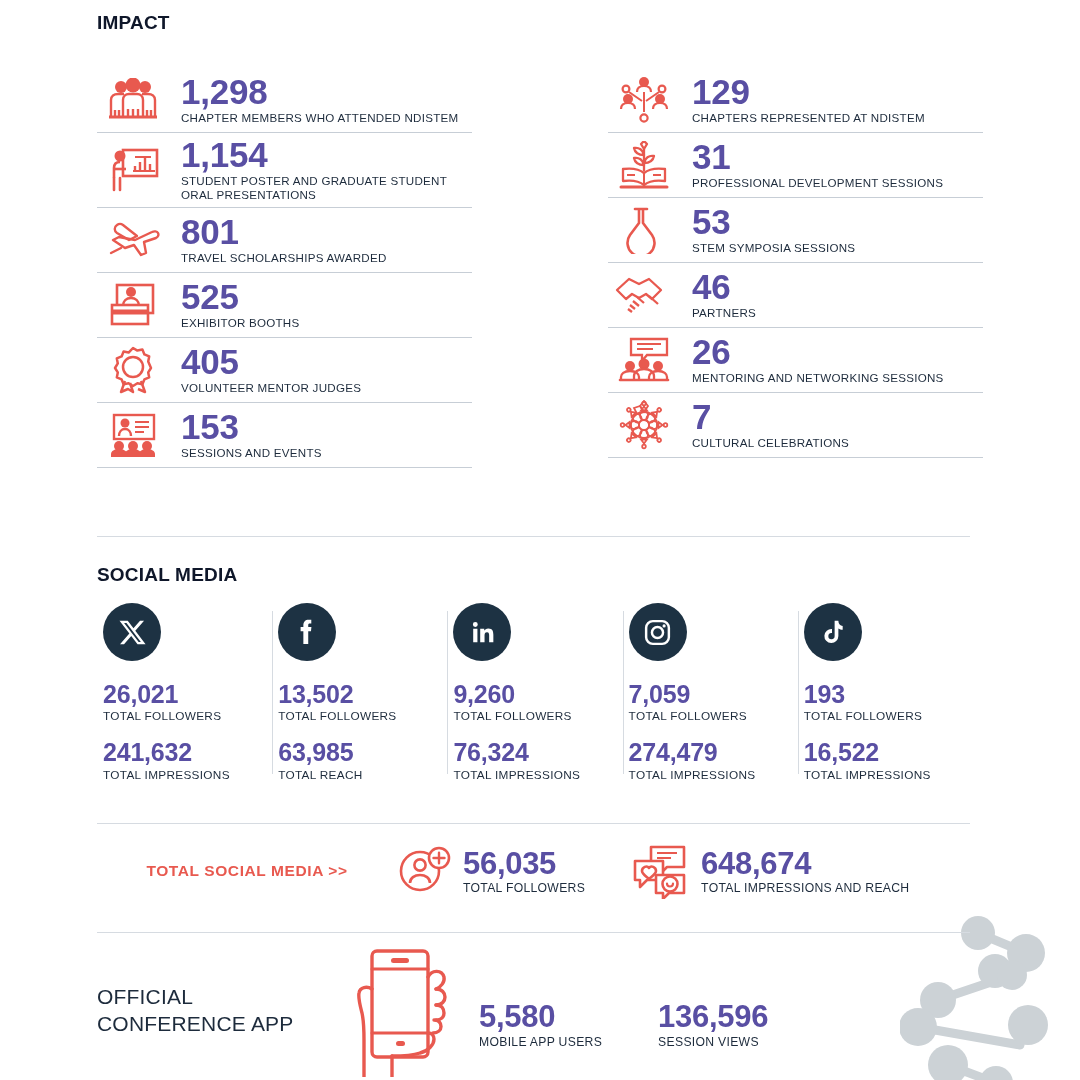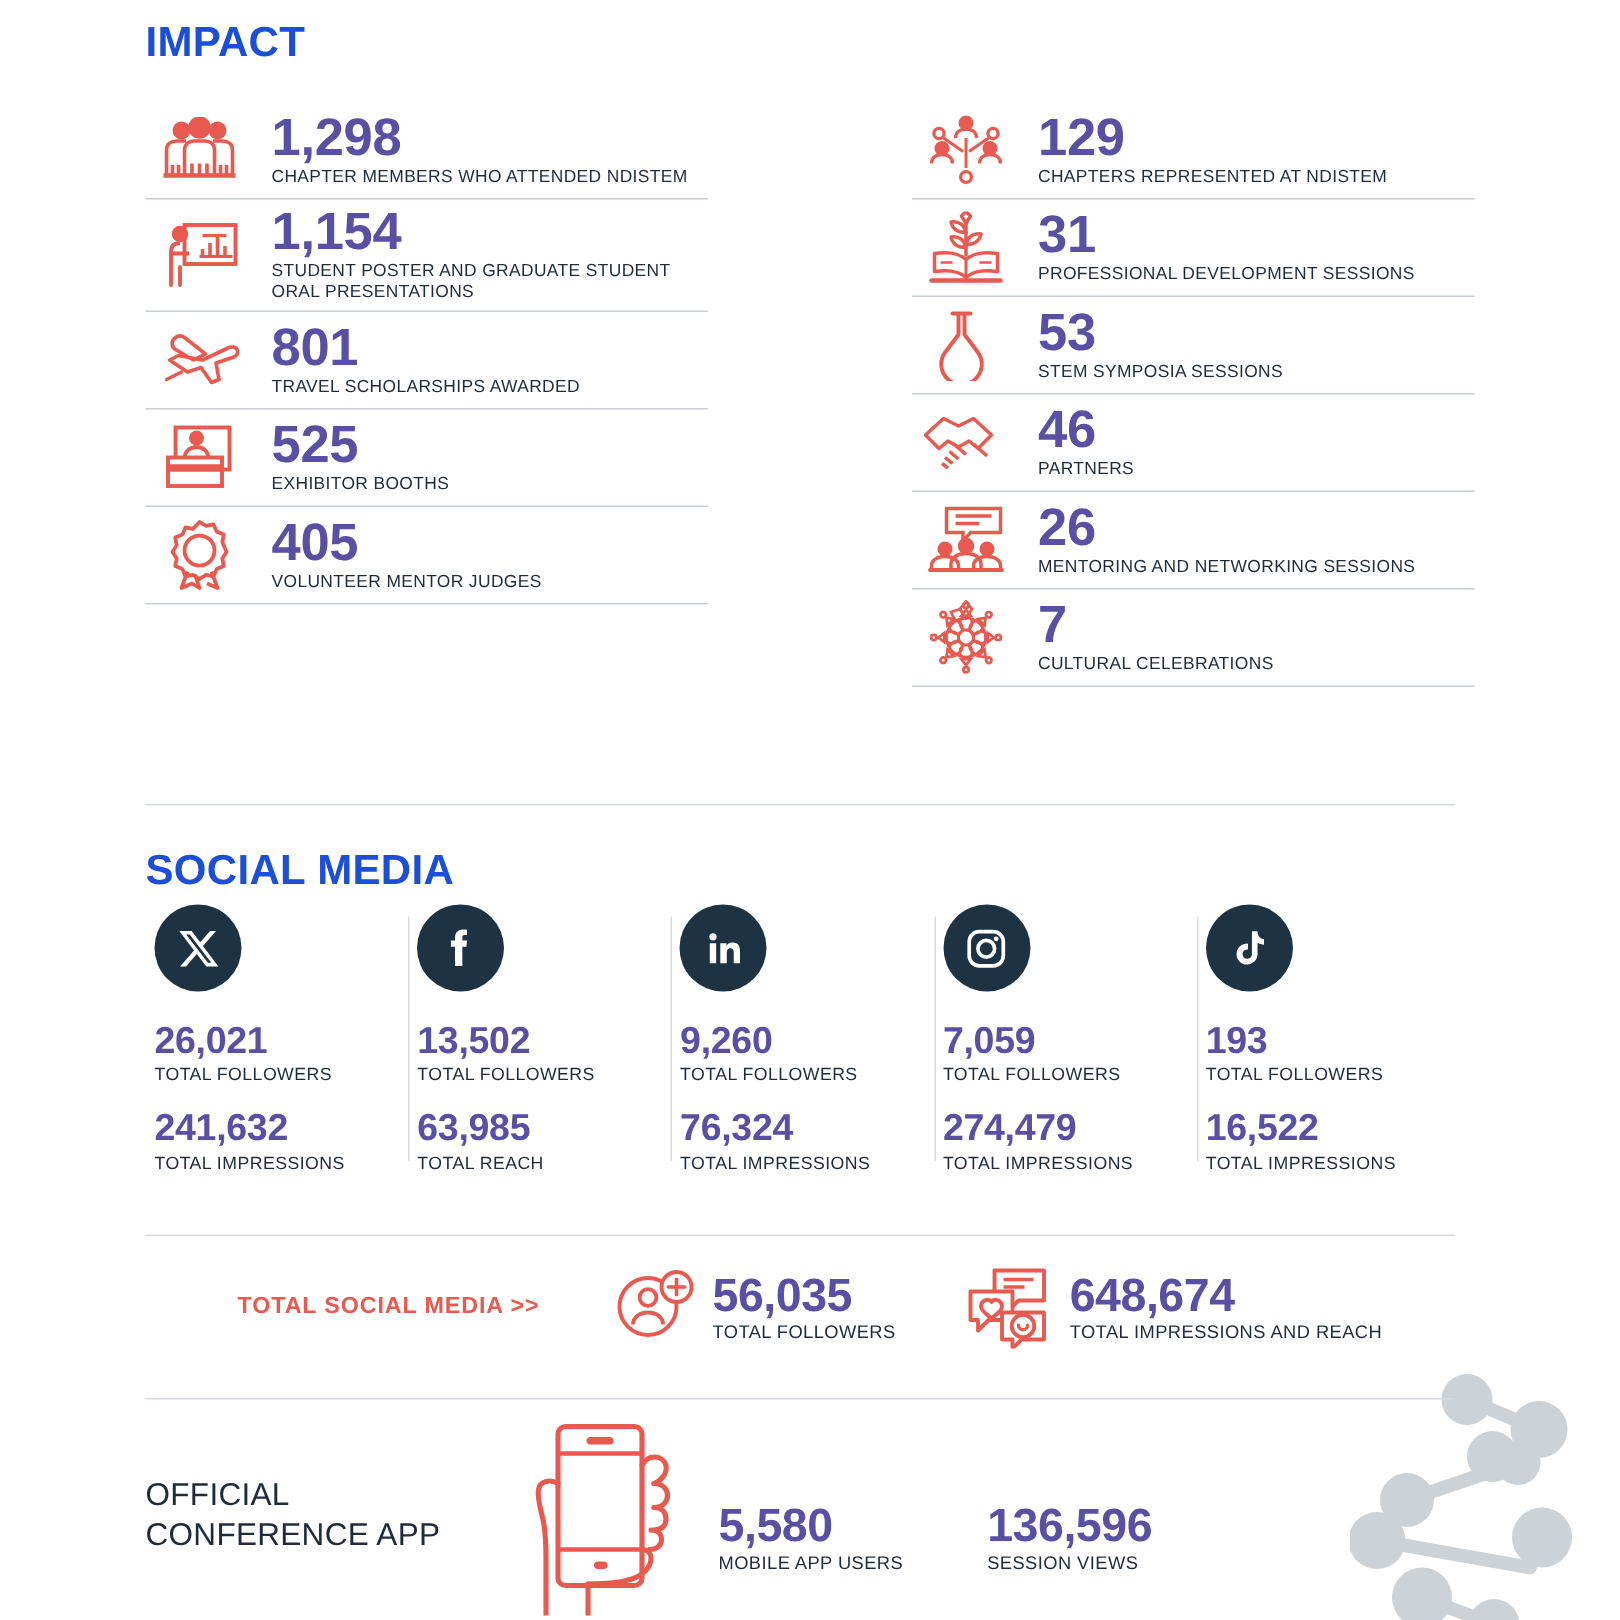--- a/index.html
+++ b/index.html
@@ -9,22 +9,22 @@
     font-family: "Liberation Sans", sans-serif;
     overflow: hidden;
   }
   .page { position: relative; width: 1080px; height: 1080px; }
 
   
   .dna { position: absolute; right: 0px; top: 905px; width: 180px; height: 175px; z-index: 0; }
 
   
   .section-title {
-    font-size: 28px; font-weight: 700; letter-spacing: 0.2px;
-    color: #1d4ed8; font-family: "Liberation Sans", sans-serif;
+    font-size: 19px; font-weight: 700; letter-spacing: 0.2px;
+    color: #0f172a; font-family: "Liberation Sans", sans-serif;
   }
 
   
   #impact-title { position: absolute; left: 97px; top: 12px; }
 
   .impact-cols {
     position: absolute; left: 97px; top: 68px;
     width: 886px; display: flex; gap: 136px;
   }
   .impact-col { width: 375px; }
@@ -78,21 +78,21 @@
     letter-spacing: -0.2px;
   }
   .sm-lbl {
     font-size: 11.8px; color: #1d2b3c; letter-spacing: 0.3px;
     margin-top: 2px; margin-bottom: 16px; text-transform: uppercase;
   }
   .sm-lbl.last { margin-bottom: 0; }
 
   
   .total-row {
-    position: absolute; left: 109px; top: 843px; width: 876px;
+    position: absolute; left: 97px; top: 843px; width: 876px;
     display: flex; align-items: center;
   }
   .total-tag {
     width: 300px; text-align: center;
     font-size: 15.5px; font-weight: 700; color: #e8594f; letter-spacing: 0.6px;
   }
   .total-item { display: flex; align-items: center; }
   .total-item .ico { margin-right: 12px; display: flex; align-items: center; }
   .total-num {
     font-size: 31px; font-weight: 700; color: #594fa3; line-height: 1.0;
@@ -233,20 +233,40 @@
             <circle cx="23" cy="21" r="10"></circle>
             <path d="M15 35l-4 11 7-3 5 3-3-9M31 35l4 11-7-3"></path>
           </svg>
         </span>
         <span class="stat-body">
           <span class="stat-num">405</span>
           <div class="stat-lbl">VOLUNTEER MENTOR JUDGES</div>
         </span>
       </div>
 
+      <div class="stat-row">
+        <span class="ico">
+          <svg width="56" height="44" viewBox="0 0 56 44" fill="none" stroke="#e8594f" stroke-width="2.4">
+            <rect x="9" y="2" width="40" height="24"></rect>
+            <circle cx="20" cy="10" r="4.5" fill="#e8594f" stroke="none"></circle>
+            <path d="M14 23c0-4 2.5-7 6-7s6 3 6 7"></path>
+            <path d="M30 9h14M30 14h14M30 19h9" stroke-width="2"></path>
+            <circle cx="14" cy="33" r="5" fill="#e8594f" stroke="none"></circle>
+            <circle cx="28" cy="33" r="5" fill="#e8594f" stroke="none"></circle>
+            <circle cx="42" cy="33" r="5" fill="#e8594f" stroke="none"></circle>
+            <path d="M6 44v-3c0-3 3.5-5 8-5s8 2 8 5v3" fill="#e8594f" stroke="none"></path>
+            <path d="M20 44v-3c0-3 3.5-5 8-5s8 2 8 5v3" fill="#e8594f" stroke="none"></path>
+            <path d="M34 44v-3c0-3 3.5-5 8-5s8 2 8 5v3" fill="#e8594f" stroke="none"></path>
+          </svg>
+        </span>
+        <span class="stat-body">
+          <span class="stat-num">153</span>
+          <div class="stat-lbl">SESSIONS AND EVENTS</div>
+        </span>
+      </div>
     </div>
 
     <div class="impact-col">
 
       <div class="stat-row">
         <span class="ico">
           <svg width="50" height="48" viewBox="0 0 50 48" fill="none" stroke="#e8594f" stroke-width="2.2">
             <circle cx="25" cy="6" r="5" fill="#e8594f" stroke="none"></circle>
             <path d="M18 16c0-4 3-6 7-6s7 2 7 6"></path>
             <circle cx="9" cy="23" r="5" fill="#e8594f" stroke="none"></circle>

